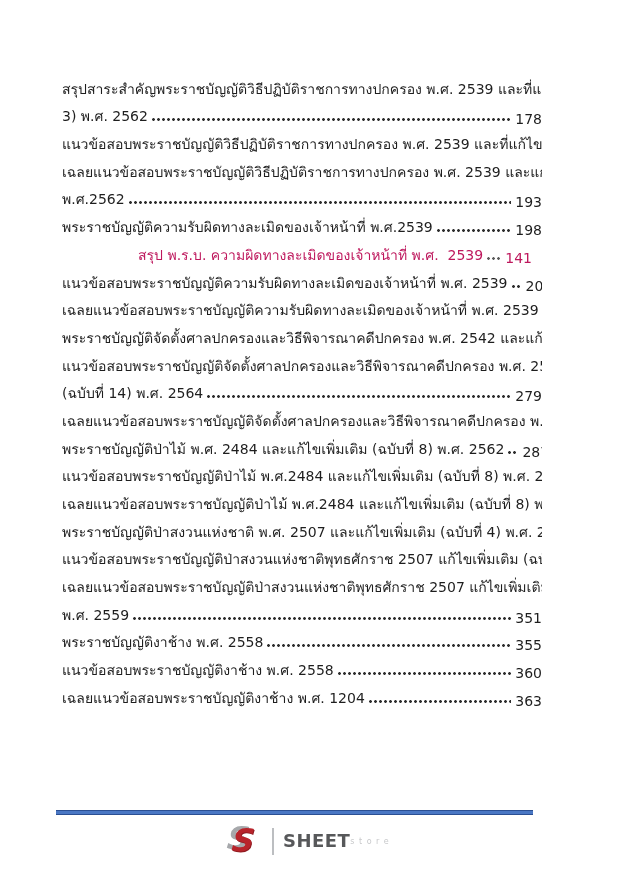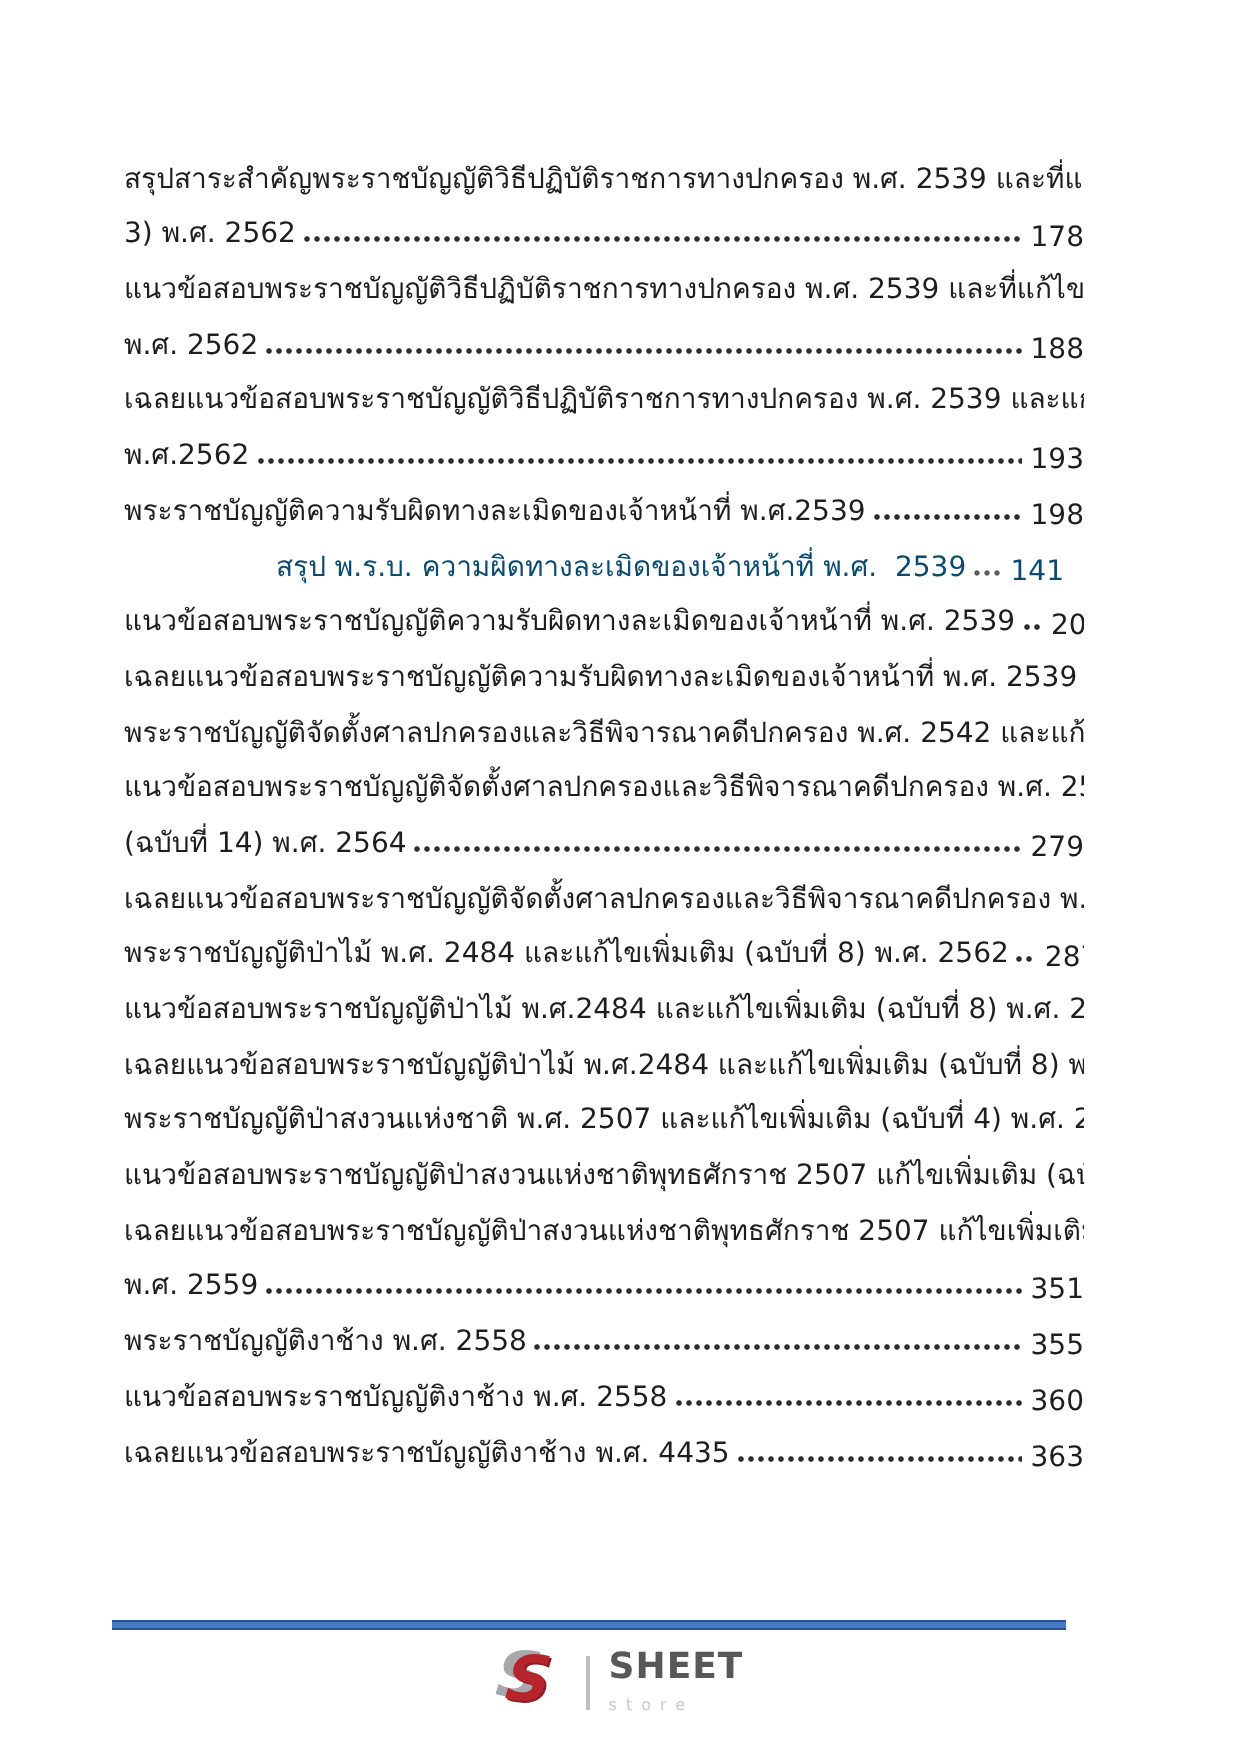--- a/index.html
+++ b/index.html
@@ -39,21 +39,21 @@
     background-repeat: repeat-x;
     background-position: left bottom;
   }
   .spacer {
     flex: 1 1 2px;
     min-width: 2px;
   }
   .sub {
     padding-left: 76px;
     padding-right: 10px;
-    color: #0c4a6e;
+    color: #be185d;
   }
   .sub .dots {
     background-image: radial-gradient(circle at 1.5px 1.5px, #5d5d5d 1.1px, transparent 1.55px);
   }
   
   .footer-rule {
     position: absolute;
     left: 56px; top: 810px;
     width: 477px; height: 3px;
     background: #4a77c4;
@@ -86,21 +86,21 @@
   .logo-s .s-front {
     position: absolute; left: 5px; top: -1px;
     color: #b8242b;
     text-shadow: 1px 1px 0 #8e1b21;
   }
   .logo-divider {
     width: 2px; height: 27px;
     background: #bcbec1;
     margin-top: 1px;
   }
-  .brand { display: flex; flex-direction: column; }
+  .brand { display: flex; flex-direction: row; }
   .brand-name {
     font-size: 18px;
     font-weight: 700;
     color: #57585a;
     letter-spacing: 0.5px;
     line-height: 18px;
   }
   .brand-sub {
     font-size: 8px;
     color: #c8c9cb;
@@ -120,25 +120,20 @@
     </div>
     <div class="line">
       <span class="t">3) พ.ศ. 2562</span>
       <span class="dots"></span>
       <span class="pg">178</span>
     </div>
 
     <div class="line">
       <span class="t">แนวข้อสอบพระราชบัญญัติวิธีปฏิบัติราชการทางปกครอง พ.ศ. 2539 และที่แก้ไขเพิ่มเติมถึง (ฉบับที่ 3)</span>
     </div>
-    <div class="line">
-      <span class="t">พ.ศ. 2562</span>
-      <span class="dots"></span>
-      <span class="pg">188</span>
-    </div>
 
     <div class="line">
       <span class="t">เฉลยแนวข้อสอบพระราชบัญญัติวิธีปฏิบัติราชการทางปกครอง พ.ศ. 2539 และแก้ไขเพิ่มเติม (ฉบับที่ 3)</span>
     </div>
     <div class="line">
       <span class="t">พ.ศ.2562</span>
       <span class="dots"></span>
       <span class="pg">193</span>
     </div>
 
@@ -224,21 +219,21 @@
       <span class="pg">355</span>
     </div>
 
     <div class="line">
       <span class="t">แนวข้อสอบพระราชบัญญัติงาช้าง พ.ศ. 2558</span>
       <span class="dots"></span>
       <span class="pg">360</span>
     </div>
 
     <div class="line">
-      <span class="t">เฉลยแนวข้อสอบพระราชบัญญัติงาช้าง พ.ศ. 4435</span>
+      <span class="t">เฉลยแนวข้อสอบพระราชบัญญัติงาช้าง พ.ศ. 1204</span>
       <span class="dots"></span>
       <span class="pg">363</span>
     </div>
 
   </div>
 
   <div class="footer-rule"></div>
   <div class="footer-logo">
     <div class="logo-s">
       <span class="s-shadow">S</span>

